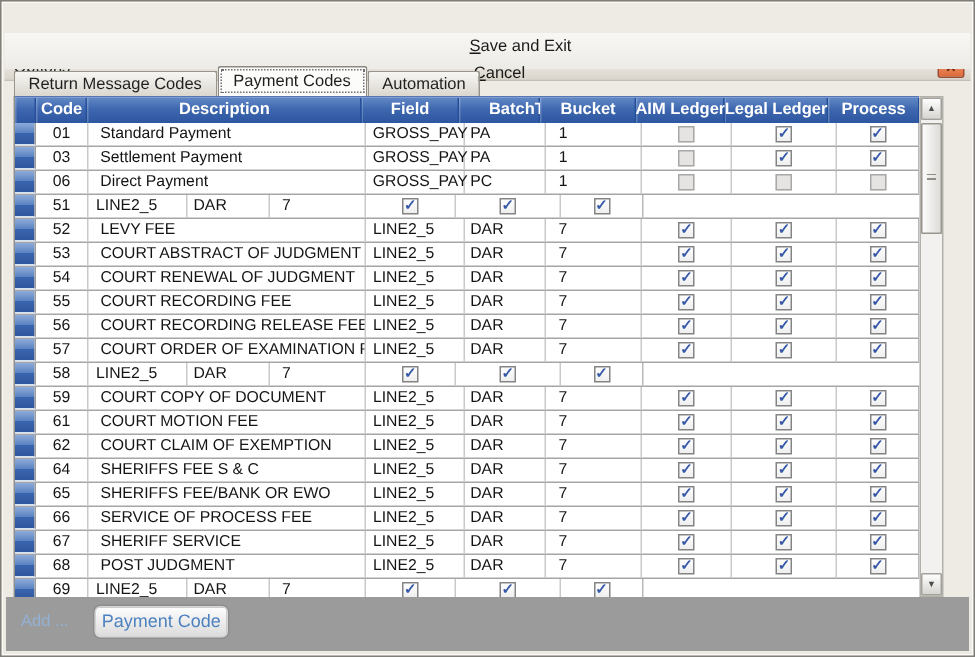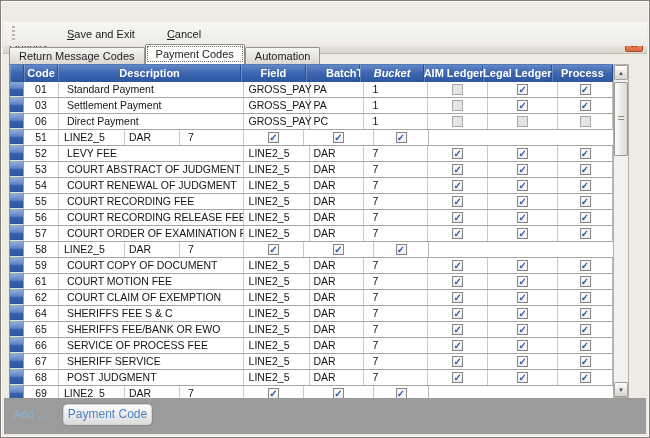--- a/index.html
+++ b/index.html
@@ -27,21 +27,21 @@
     border: 1px solid #9c4f35;
     border-radius: 2px;
     color: #6f2a13; font-size: 9px; font-weight: bold;
     text-align: center; line-height: 12px; cursor: pointer;
   }
 
   
   .menubar {
     position: absolute; left: 2px; top: 21px; right: 2px; height: 24px;
     background: linear-gradient(#f8f7f5, #edebe6);
-    display: flex; align-items: center;
+    display: flex; align-items: center; flex-direction: column;
   }
   .menu-grip {
     width: 3px; height: 16px; margin-left: 9px;
     background: repeating-linear-gradient(to bottom, #b9b6af 0 2px, transparent 2px 4px);
   }
   .menu-item { font-size: 11px; color: #1a1a1a; padding: 3px 8px; margin-left: 16px; cursor: default; }
   .menu-item:nth-of-type(2) { margin-left: 44px; }
   .menu-item .accel { text-decoration: underline; }
 
   
@@ -93,21 +93,21 @@
   .hcell.h-ind { width: 14px; }
   .c-code  { width: 35px;  text-align: center; }
   .hcell.h-code { width: 35px; }
   .c-desc  { width: 185px; padding-left: 8px; }
   .hcell.h-desc { width: 185px; }
   .c-field { width: 66px;  padding-left: 5px; overflow: visible; }
   .hcell.h-field { width: 66px; }
   .c-batch { width: 55px;  padding-left: 4px; }
   .hcell.h-batch { width: 55px; padding-left: 20px; }
   .c-bucket{ width: 64px;  padding-left: 8px; }
-  .hcell.h-bucket { width: 64px; font-style: italic; }
+  .hcell.h-bucket { width: 64px; }
   .c-aim   { width: 60px;  text-align: center; }
   .hcell.h-aim { width: 60px; }
   .c-legal { width: 70px;  text-align: center; }
   .hcell.h-legal { width: 70px; }
   .c-process{ width: 55px; text-align: center; border-right: 1px solid #b9b9b9; }
   .hcell.h-process { width: 62px; }
 
   .checkbox {
     display: inline-block; width: 11px; height: 11px; margin-top: 2px;
     border: 1px solid #848484; background: linear-gradient(#fdfdfd, #efefef);

